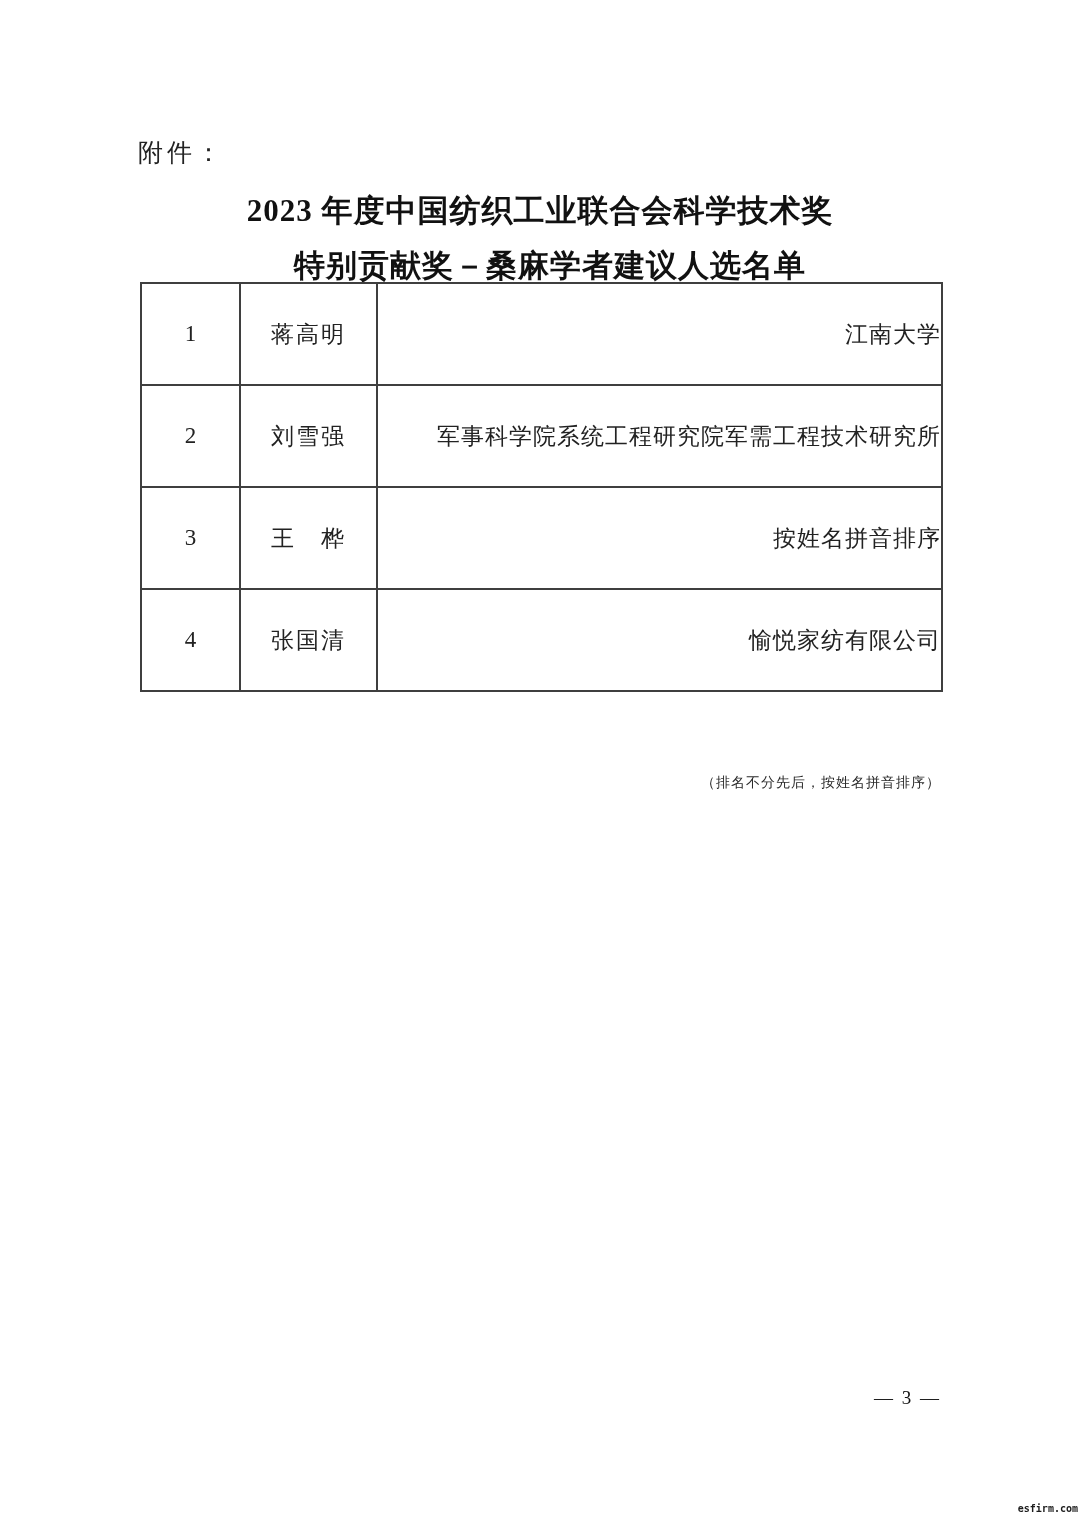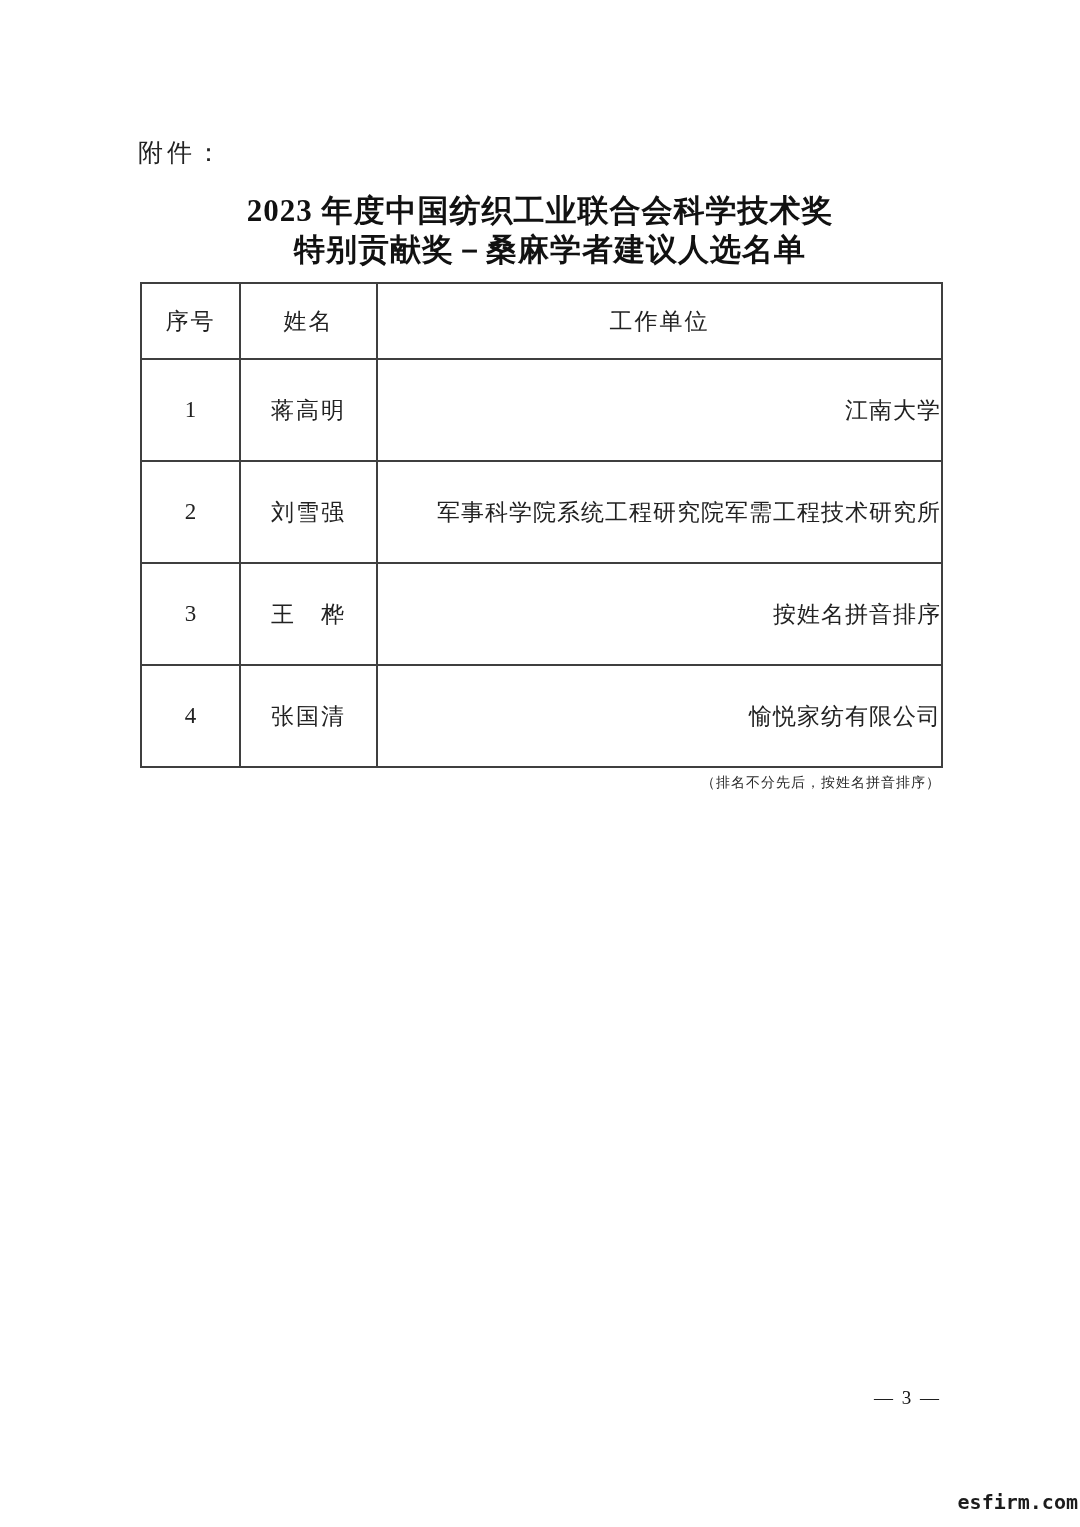--- a/index.html
+++ b/index.html
@@ -24,21 +24,21 @@
     position: absolute;
     left: 0;
     width: 1080px;
     text-align: center;
     font-size: 31px;
     font-weight: bold;
     color: #111;
     letter-spacing: 1px;
   }
   .doc-title.line1 { top: 190px; }
-  .doc-title.line2 { top: 229px; padding-left: 20px; }
+  .doc-title.line2 { top: 245px; padding-left: 20px; }
   .table-wrap {
     position: absolute;
     left: 140px;
     top: 282px;
     width: 801px;
   }
   table.candidates {
     border-collapse: collapse;
     table-layout: fixed;
     width: 801px;
@@ -80,21 +80,21 @@
     font-size: 19px;
     color: #111;
     font-family: "Liberation Serif", "DejaVu Serif", serif;
     letter-spacing: 2px;
   }
   .watermark {
     position: absolute;
     right: 2px;
     bottom: 13px;
     font-family: "DejaVu Sans Mono", "Liberation Mono", monospace;
-    font-size: 20px;
+    font-size: 10px;
     font-weight: bold;
     color: #1c1c1c;
     letter-spacing: 0px;
   }
 </style>
 </head>
 <body>
 
 <div>
 
@@ -105,25 +105,20 @@
   <div class="doc-title line2">特别贡献奖－桑麻学者建议人选名单</div>
 
   <div class="table-wrap">
     <table class="candidates">
       <colgroup>
         <col class="c-no">
         <col class="c-name">
         <col class="c-unit">
       </colgroup>
       <tbody>
-        <tr class="header-row">
-          <th class="h-cell">序号</th>
-          <th class="h-cell">姓名</th>
-          <th class="h-cell">工作单位</th>
-        </tr>
         <tr class="data-row">
           <td class="no-cell">1</td>
           <td class="name-cell">蒋高明</td>
           <td class="unit-cell">江南大学</td>
         </tr>
         <tr class="data-row">
           <td class="no-cell">2</td>
           <td class="name-cell">刘雪强</td>
           <td class="unit-cell">军事科学院系统工程研究院军需工程技术研究所</td>
         </tr>

